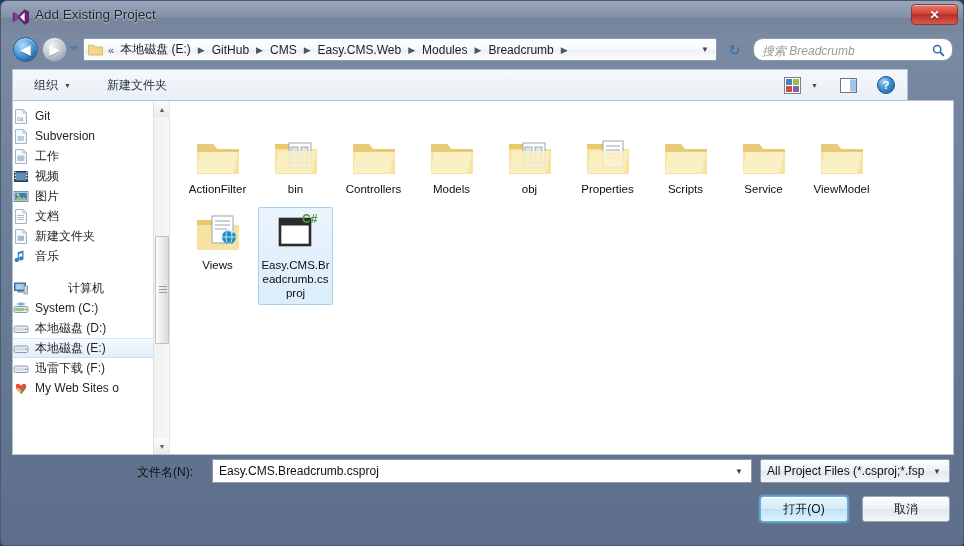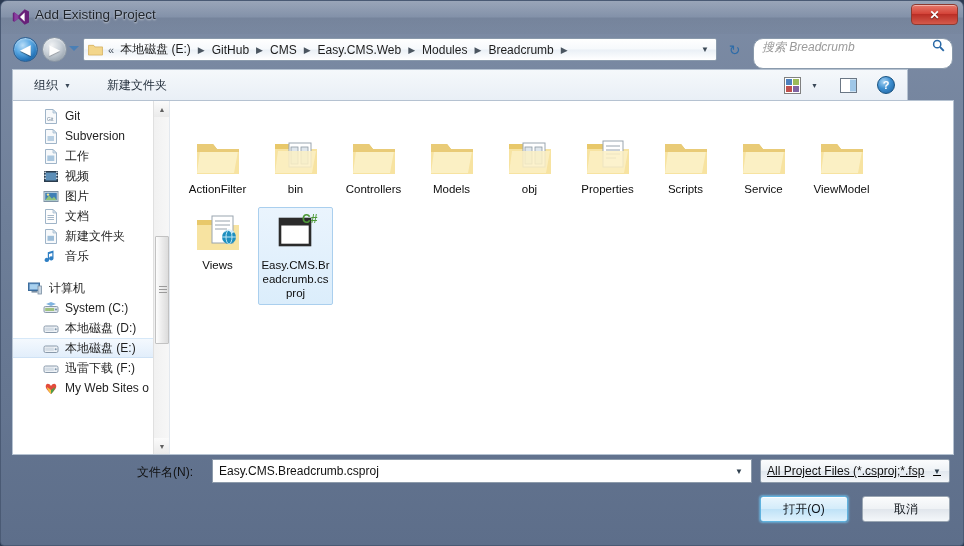--- a/index.html
+++ b/index.html
@@ -99,25 +99,25 @@
   }
   #addr-dropdown {
     margin-left: auto; margin-right: 7px; font-size: 8px; color: #3d4a57; cursor: pointer;
   }
   #refresh-btn {
     position: absolute; left: 722px; top: 4px; width: 23px; height: 23px;
     display: flex; align-items: center; justify-content: center;
     cursor: pointer; color: #2e6ca8; font-size: 14px;
   }
   #searchbox {
-    position: absolute; left: 752px; top: 4px; width: 200px; height: 31px;
+    position: absolute; left: 752px; top: 4px; width: 200px; height: 23px;
     background: #ffffff;
     border: 1px solid #8a9aac;
     border-radius: 10px;
-    display: flex; align-items: flex-start;
+    display: flex; align-items: flex-end;
   }
   #search-placeholder {
     margin-left: 8px; font-size: 12px; color: #9a9a9a; font-style: italic;
     white-space: nowrap; overflow: hidden;
   }
   #search-icon {
     margin-left: auto; margin-right: 7px; color: #2a69a6; font-size: 13px;
   }
 
   
@@ -157,24 +157,24 @@
   #sidebar {
     position: relative;
     width: 157px; height: 100%;
     background: #ffffff;
     border-right: 1px solid #e3e8ee;
     overflow: hidden;
   }
   #sidebar-list { padding-top: 5px; }
   .side-item {
     display: flex; align-items: center; height: 20px;
-    padding-left: 30px; font-size: 12px; color: #1f1f1f;
+    font-size: 12px; color: #1f1f1f;
     cursor: pointer; white-space: nowrap;
   }
-  .side-item.header { padding-left: 14px; font-size: 12px; }
+  .side-item.header { font-size: 12px; gap: 33px; }
   .side-item.selected {
     background: linear-gradient(to bottom, #f4f9fe 0%, #e2eefb 100%);
     border-top: 1px solid #d6e8f8; border-bottom: 1px solid #cfe2f5;
   }
   .side-icon { width: 16px; height: 15px; margin-right: 6px; flex: 0 0 auto; }
   .side-label { overflow: hidden; text-overflow: clip; }
   .side-spacer { height: 12px; }
 
   #side-scrollbar {
     position: absolute; right: 0; top: 0; width: 16px; height: 100%;
@@ -241,21 +241,21 @@
     margin-left: 6px; font-size: 12px; color: #111;
     flex: 1; overflow: hidden; white-space: nowrap;
   }
   #fn-caret {
     margin-right: 8px; font-size: 8px; color: #30404f; cursor: pointer;
   }
   #filter-combo {
     position: absolute; left: 748px; top: 3px; width: 190px; height: 24px;
     background: linear-gradient(to bottom, #fbfcfd 0%, #eef2f6 48%, #e2e8ef 52%, #f3f6f9 100%);
     border: 1px solid #8d9bab; border-radius: 2px;
-    display: flex; align-items: center; cursor: pointer; text-decoration: underline;
+    display: flex; align-items: center; cursor: pointer;
   }
   #filter-text {
     margin-left: 6px; font-size: 12px; color: #111;
     flex: 1; overflow: hidden; white-space: nowrap;
   }
   #filter-caret { margin-right: 8px; font-size: 8px; color: #30404f; }
 
   .dlgbtn {
     position: absolute; top: 40px; height: 26px; width: 88px;
     border-radius: 3px; font-size: 12px; color: #10151b;

